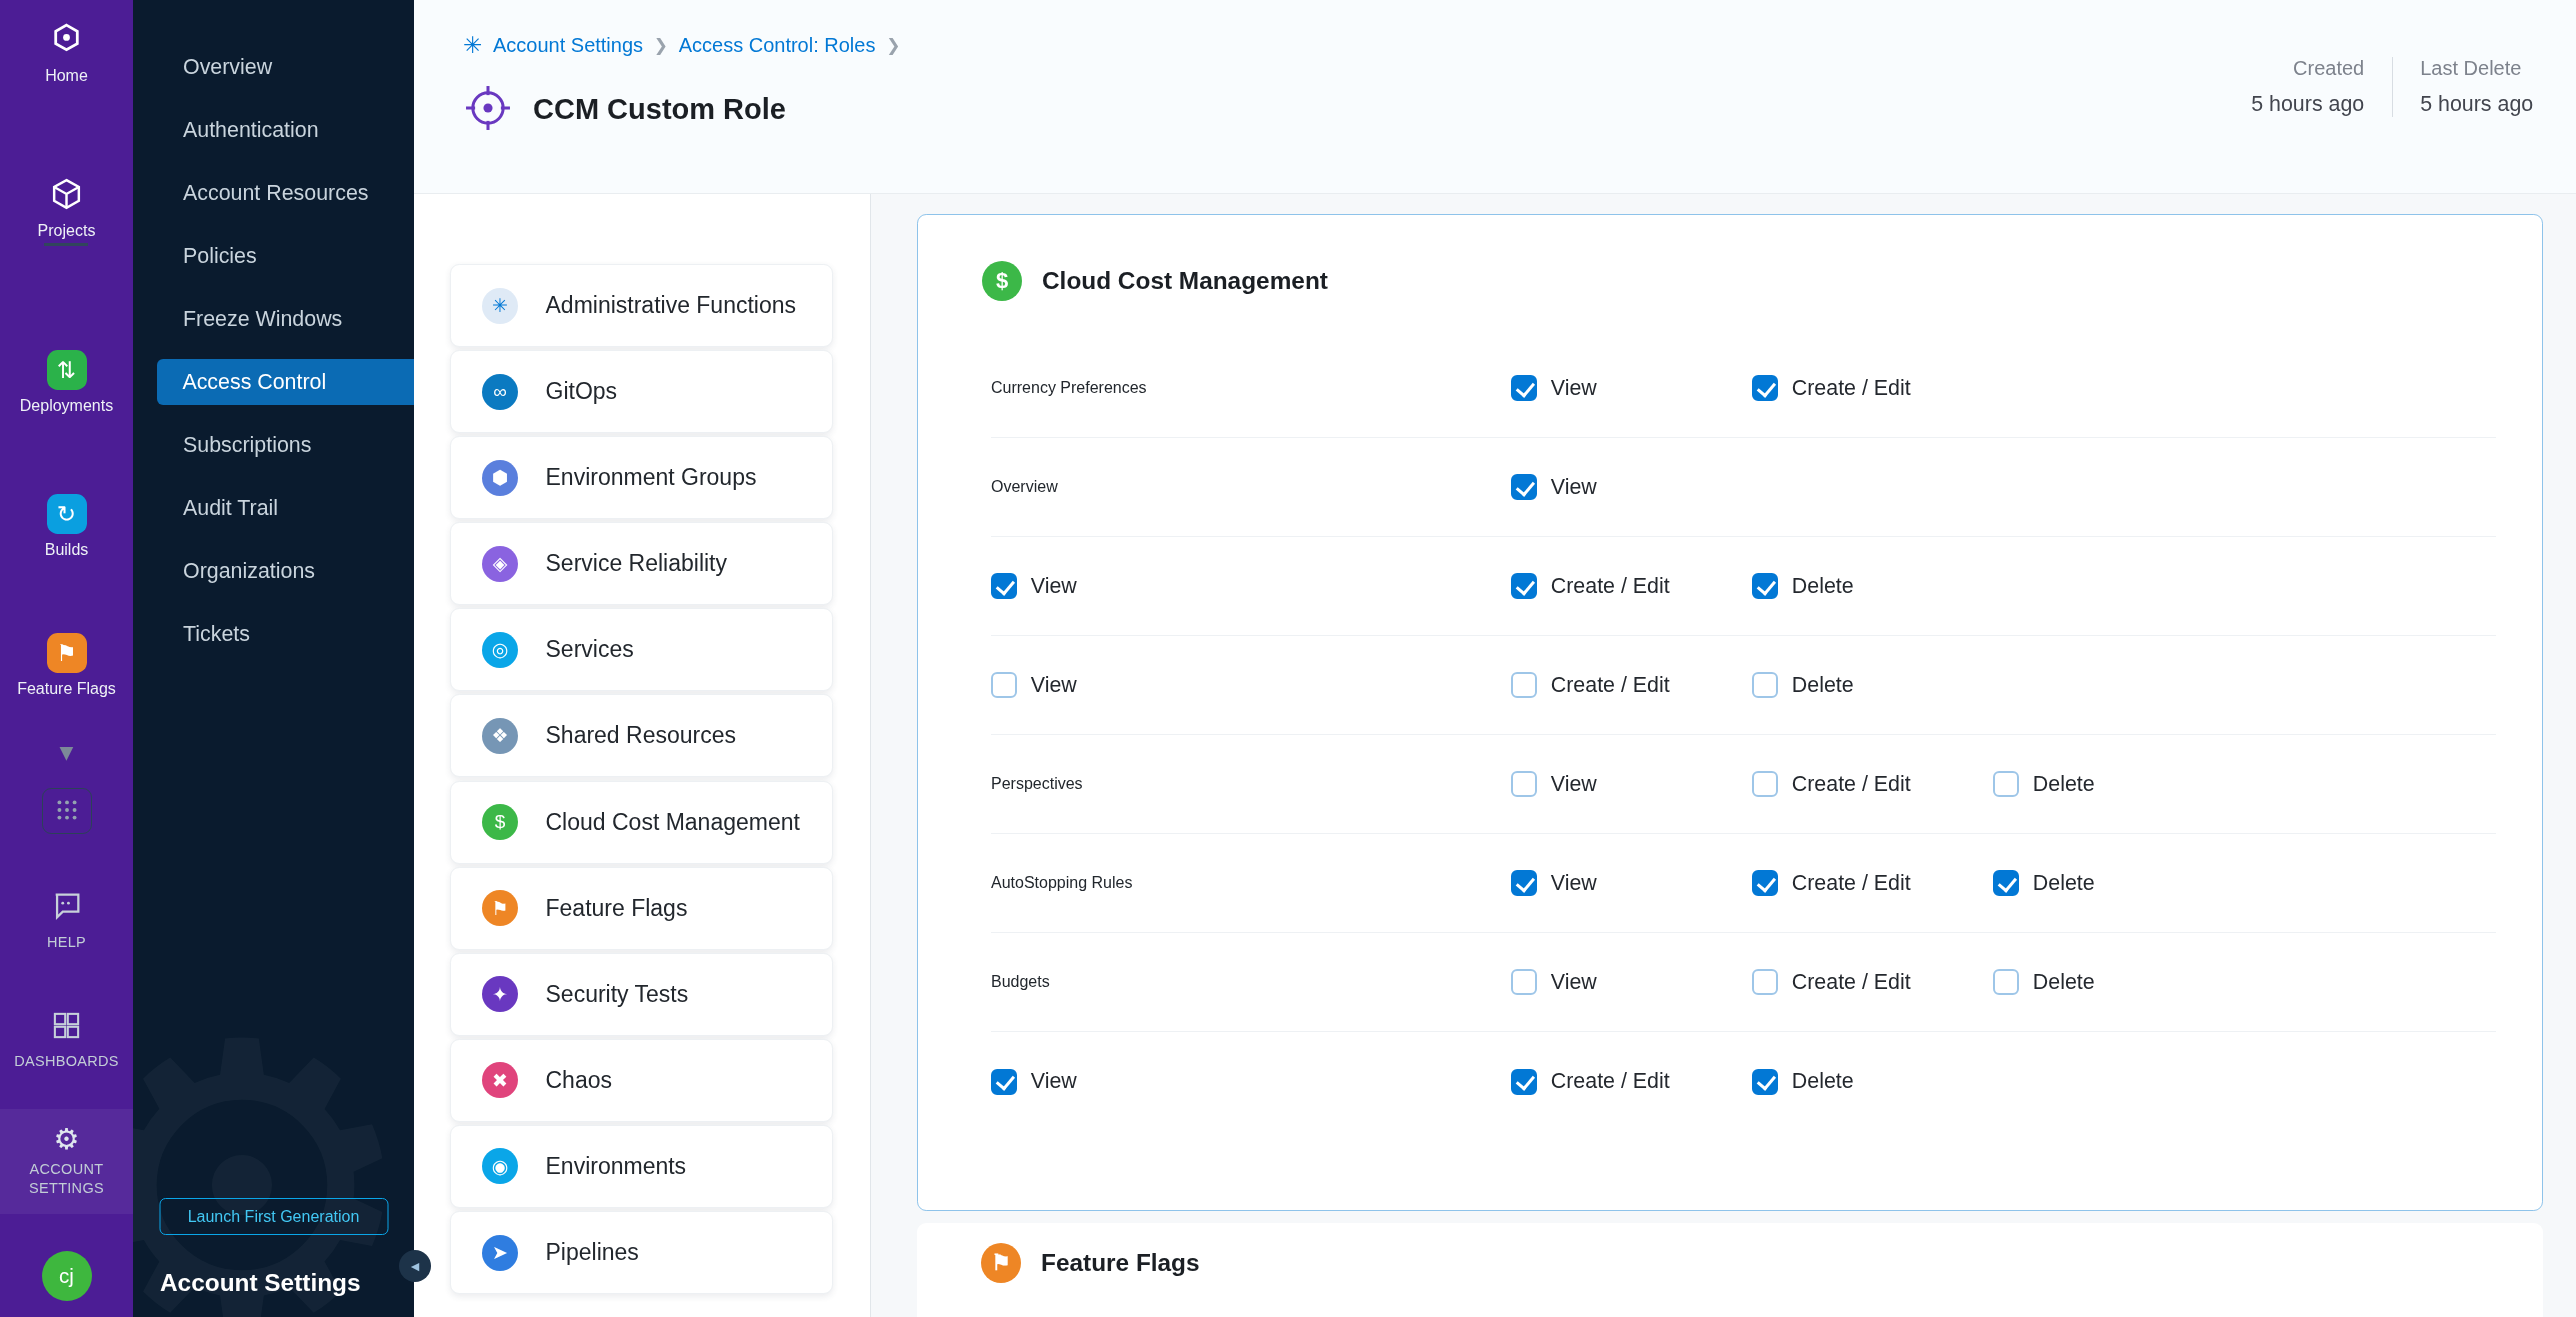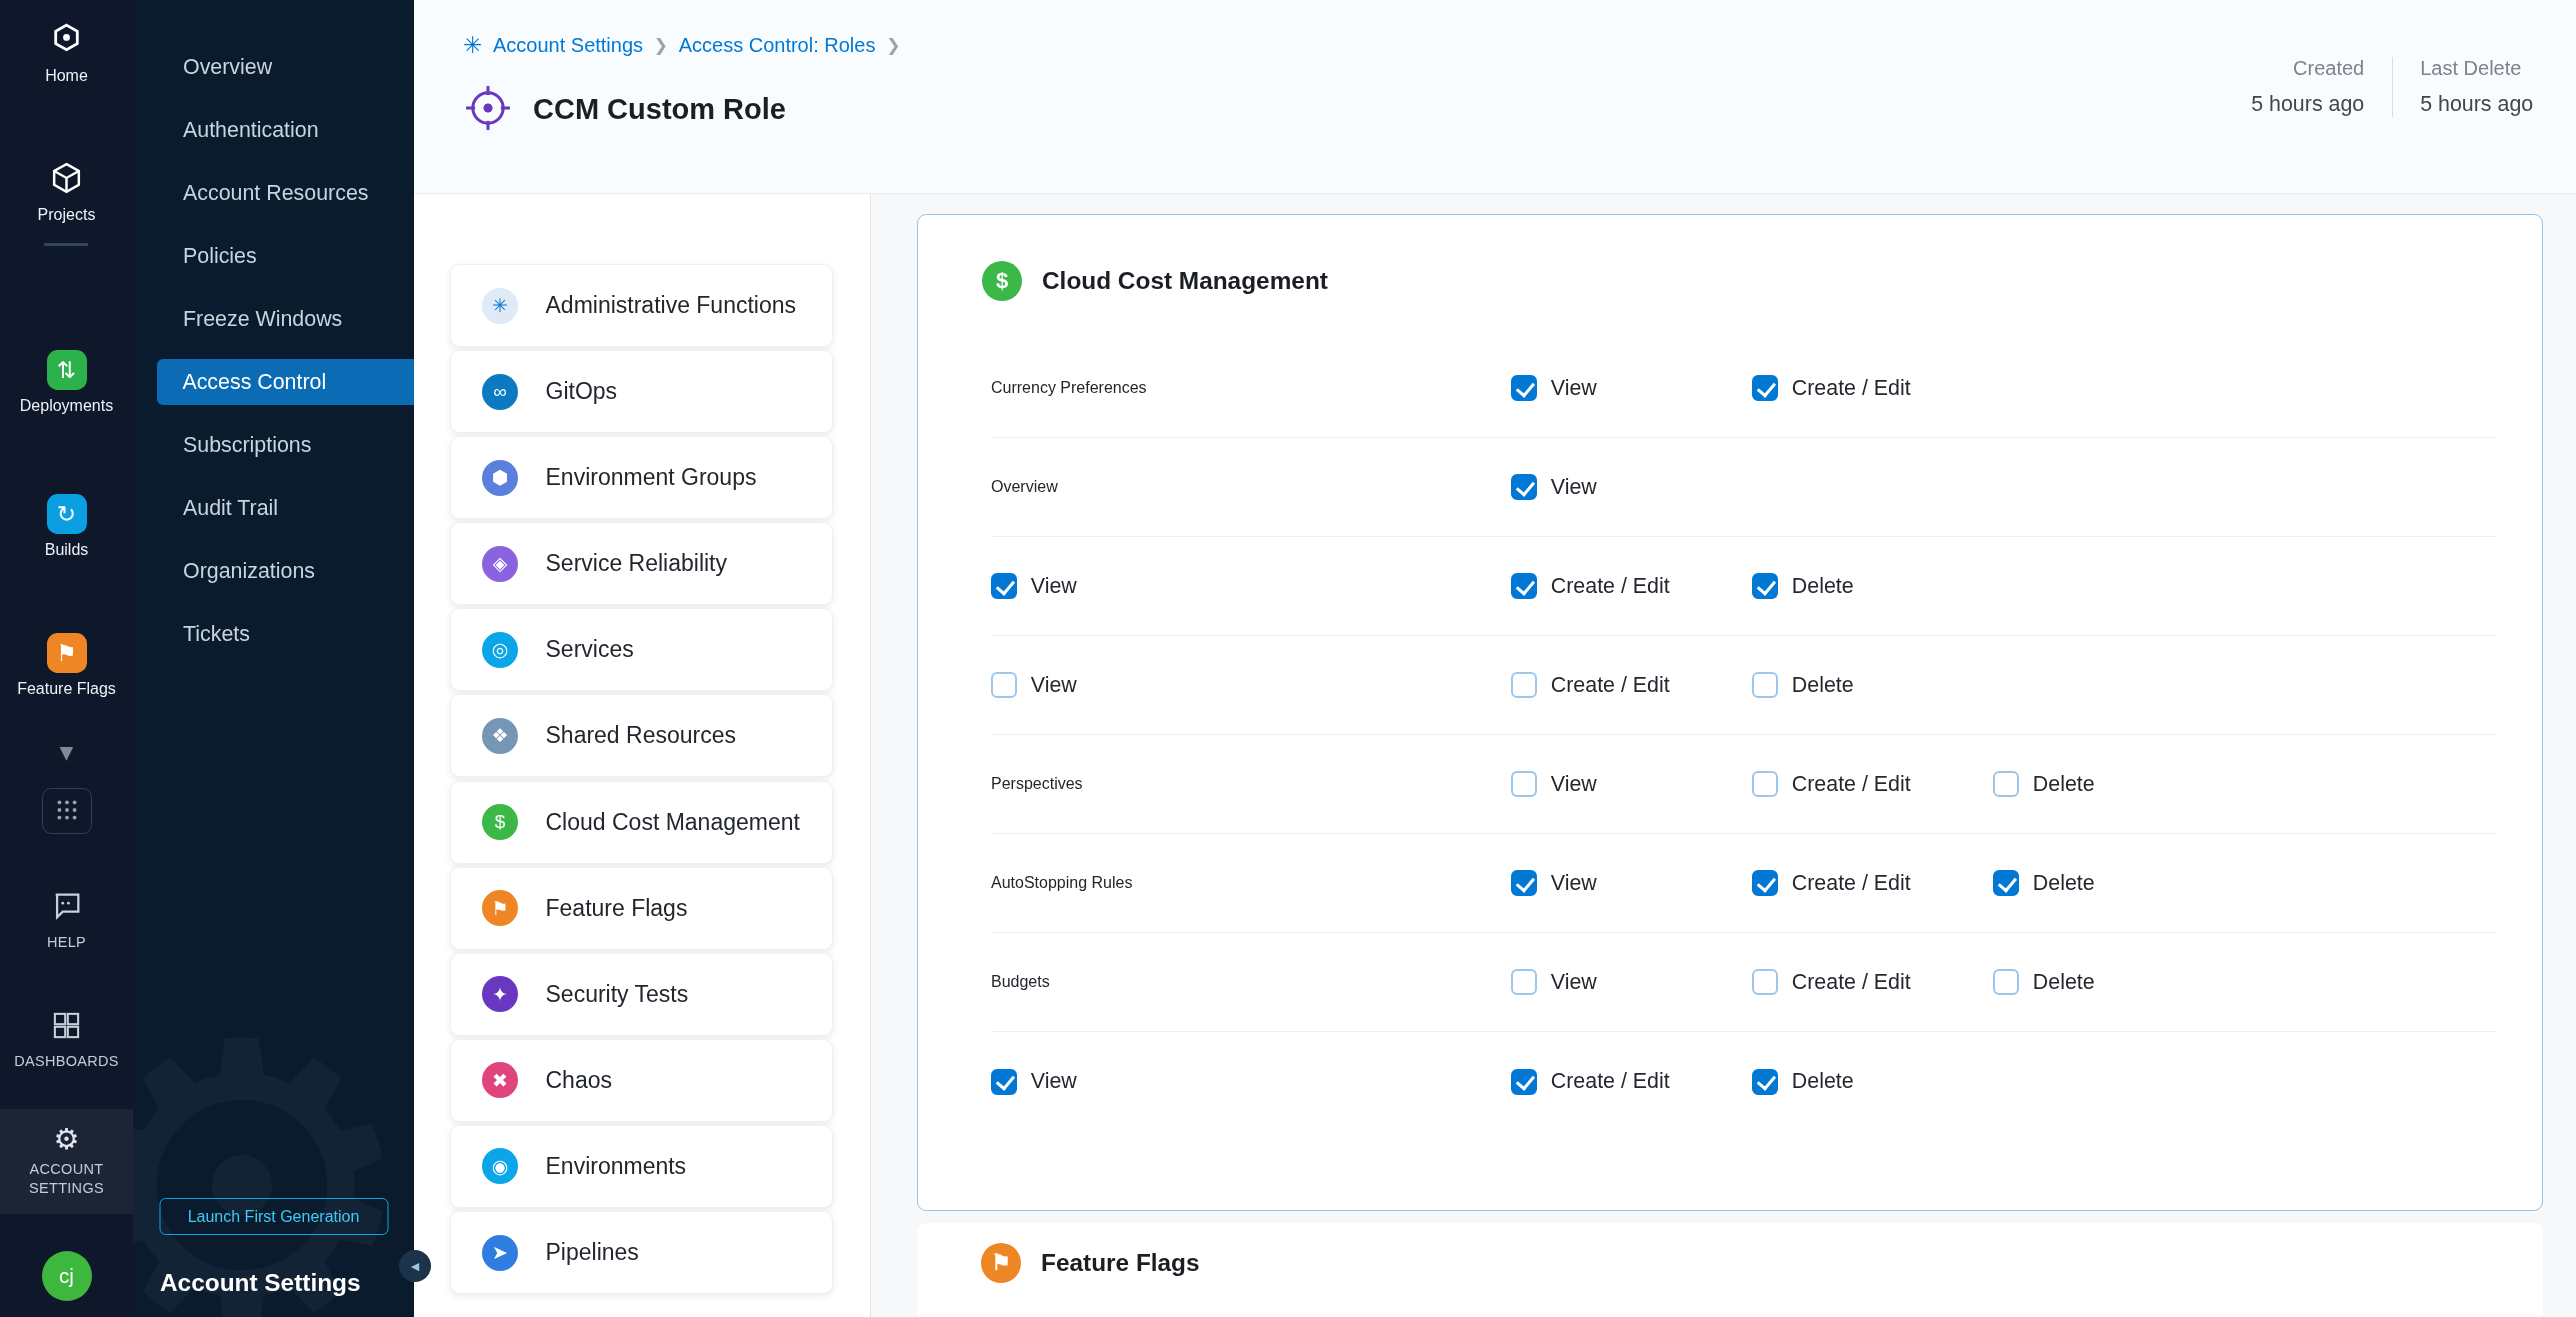--- a/index.html
+++ b/index.html
@@ -1,27 +1,27 @@
 <!DOCTYPE html>
 <html style="--accent: #0278d5; --rail-bg: #05121f; --sidebar-bg: #0a1b2e; --selected-item-bg: #0b6bb4; --card-border: #8ec3ea; --ccm-green: #3cb848; --flag-orange: #ee8625; --link-blue: #0278d5;font-size:12.2px"><head>
 <meta charset="utf-8">
 <style>
   *{margin:0;padding:0;box-sizing:border-box}
   html,body{width:2576px;height:1318px;overflow:hidden}
   body{font-family:"Liberation Sans",sans-serif;background:#fff;color:#22272d}
   .app{position:relative;display:flex;width:100%;height:100%}
 
   
-  .rail{position:relative;width:133px;flex:0 0 133px;height:100%;background:#0f172a;z-index:3}
+  .rail{position:relative;width:133px;flex:0 0 133px;height:100%;background:#4c1d95;z-index:3}
   .rail-item{position:absolute;left:0;width:100%;display:flex;flex-direction:column;align-items:center;gap:6.9px;cursor:pointer}
   .rail-icon{display:flex;align-items:center;justify-content:center;width:40px;height:40px}
   .rail-badge{width:40px;height:40px;border-radius:10.7px;display:flex;align-items:center;justify-content:center;font-size:23px;color:#fff}
   .rail-label{font-size:16px;color:#eef2f6}
   .rail-small-label{font-size:14.5px;color:#c2cdd6;letter-spacing:0.3px;text-align:center;line-height:1.3}
-  .pos-home{top:20px}.pos-projects{top:159px}.pos-deployments{top:350px}.pos-builds{top:494px}.pos-ff{top:633px}
+  .pos-home{top:20px}.pos-projects{top:175px}.pos-deployments{top:350px}.pos-builds{top:494px}.pos-ff{top:633px}
   .rail-divider{position:absolute;top:243px;left:44px;width:44px;border-top:3.1px solid #31455c}
   .rail-chevron{position:absolute;top:735px;left:0;width:100%;text-align:center;font-size:27.5px;color:#7c8a98;cursor:pointer}
   .rail-gridbox{position:absolute;top:788px;left:50%;transform:translateX(-50%);width:50px;height:46px;border:1.5px solid #2c4158;border-radius:9.2px;display:flex;align-items:center;justify-content:center;cursor:pointer}
   .pos-help{top:886px}.pos-dashboards{top:1005px}
   .rail-account{position:absolute;top:1109px;left:0;width:100%;height:105px;background:rgba(255,255,255,.06);display:flex;flex-direction:column;align-items:center;justify-content:center;gap:6.1px;cursor:pointer}
   .rail-account .gear{font-size:29px;color:#dfe7ee;line-height:1}
   .rail-avatar{position:absolute;top:1251px;left:50%;transform:translateX(-50%);width:50px;height:50px;border-radius:50%;background:#3eb73e;color:#fff;display:flex;align-items:center;justify-content:center;font-size:20.6px;font-weight:400;cursor:pointer}
 
   
   .sidebar{position:relative;width:281px;flex:0 0 281px;background:#0a1b2e;overflow:hidden}

